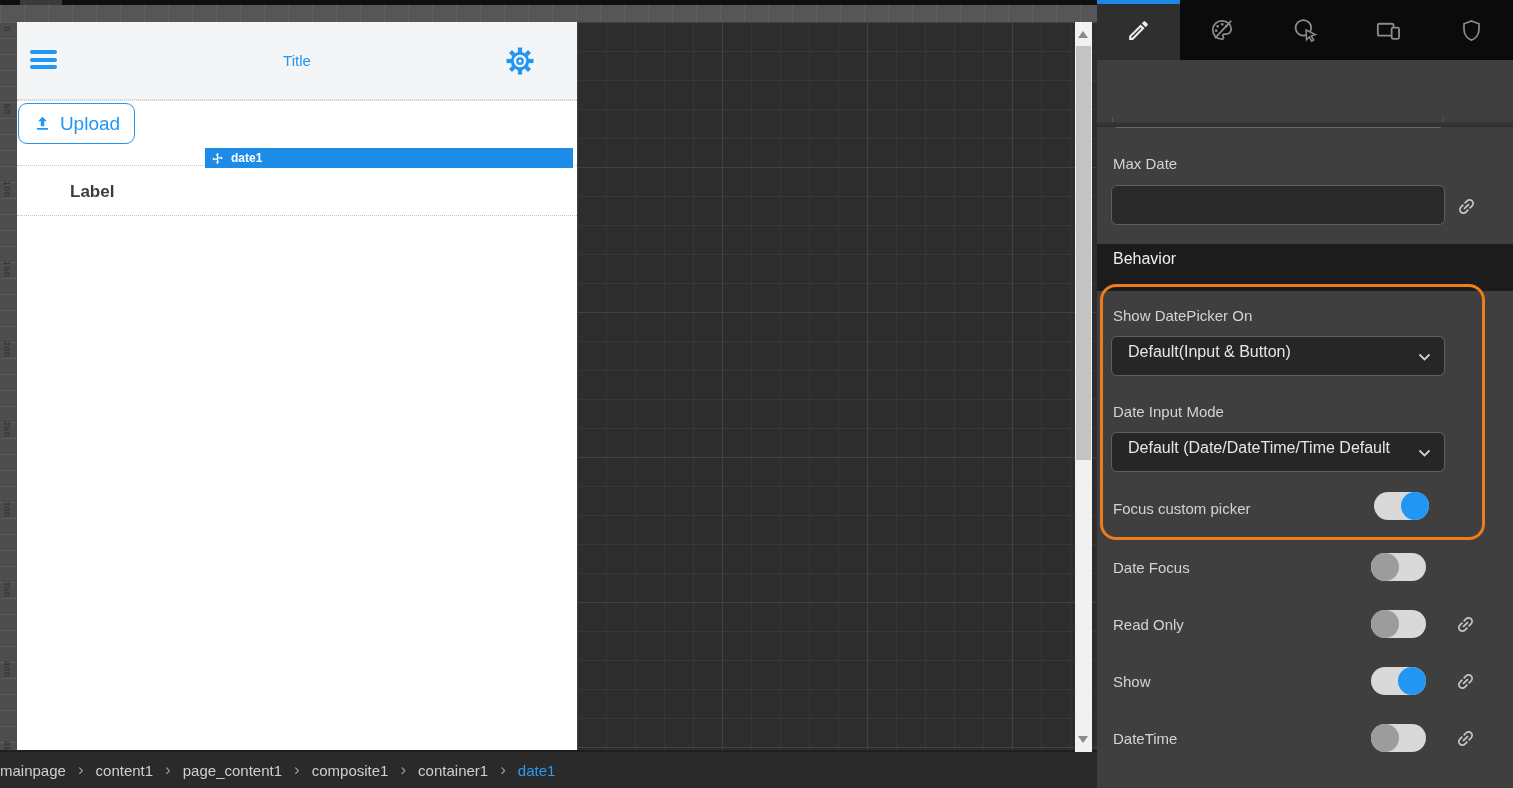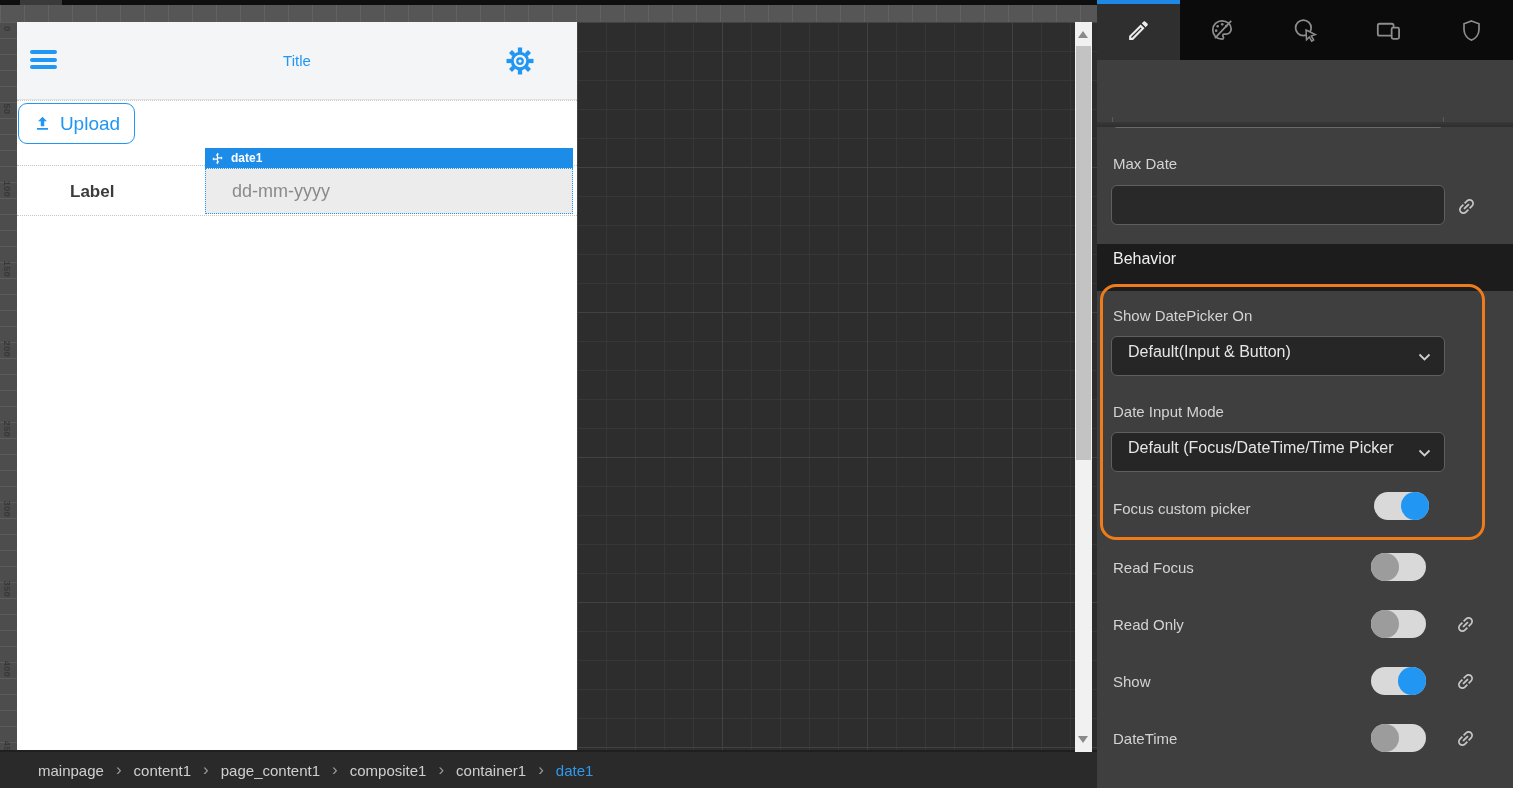--- a/index.html
+++ b/index.html
@@ -50,21 +50,21 @@
             repeating-linear-gradient(to right,#373737 0 1px,transparent 1px 29px),
             repeating-linear-gradient(to bottom,#373737 0 1px,transparent 1px 29px); }
 
   .scrollbar { position:absolute; left:1075px; top:22px; width:17px; height:730px; background:#f1f1f1; }
   .sb-up, .sb-down { position:absolute; left:3px; width:0; height:0; cursor:pointer; }
   .sb-up   { top:9px;    border-left:5.5px solid transparent; border-right:5.5px solid transparent; border-bottom:7px solid #8a8a8a; }
   .sb-down { bottom:9px; border-left:5.5px solid transparent; border-right:5.5px solid transparent; border-top:7px solid #8a8a8a; }
   .sb-thumb { position:absolute; left:1px; top:24px; width:15px; height:414px; background:#c3c3c3; cursor:grab; }
 
   .breadcrumb { position:absolute; left:0; top:752px; width:1097px; height:36px; background:#2a2a2a;
-                display:flex; align-items:center; padding-left:38px; }
+                display:flex; align-items:center; }
   .bc-item { color:#cfcfcf; font-size:15px; cursor:pointer; }
   .bc-item.active { color:#2f99ec; }
   .bc-sep { color:#9a9a9a; font-size:17px; margin:0 12px; }
 
   
   .panel { position:absolute; left:1097px; top:0; width:416px; height:788px; background:#3f3f3f; overflow:hidden; }
   .tabs { position:absolute; left:0; top:0; width:416px; height:60px; background:#0b0b0b; display:flex; }
   .tab { flex:1; display:flex; align-items:center; justify-content:center; position:relative; cursor:pointer; }
   .tab.active { background:#2f2f2f; }
   .tab.active::before { content:""; position:absolute; left:0; top:0; width:100%; height:4px; background:#1e88e5; }
@@ -163,21 +163,20 @@
       <span class="field-label">Label</span>
     </div>
 
     <div class="date-widget">
       <div class="widget-bar">
         <svg width="13" height="13" viewBox="0 0 24 24">
           <path fill="#ffffff" d="M12 1.5l3.2 3.2h-2.1v5.2h5.2V7.8l3.2 3.2-3.2 3.2v-2.1h-5.2v5.2h2.1L12 22.5l-3.2-3.2h2.1v-5.2H5.7v2.1L2.5 13l3.2-3.2v2.1h5.2V6.7H8.8L12 1.5z"></path>
         </svg>
         <span>date1</span>
       </div>
-      <div class="date-input">dd-mm-yyyy</div>
     </div>
   </div>
 
   <div class="grid"></div>
 
   <div class="scrollbar">
     <div class="sb-up"></div>
     <div class="sb-thumb"></div>
     <div class="sb-down"></div>
   </div>
@@ -257,34 +256,34 @@
   <div class="p-label" style="top:307px">Show DatePicker On</div>
   <div class="p-select" style="top:336px">
     <span class="val">Default(Input &amp; Button)</span>
     <svg width="13" height="9" viewBox="0 0 13 9">
       <polyline points="1.5,1.5 6.5,6.5 11.5,1.5" stroke="#cfcfcf" stroke-width="1.8" fill="none"></polyline>
     </svg>
   </div>
 
   <div class="p-label" style="top:403px">Date Input Mode</div>
   <div class="p-select" style="top:432px">
-    <span class="val">Default (Focus/DateTime/Time Picker</span>
+    <span class="val">Default (Date/DateTime/Time Default</span>
     <svg width="13" height="9" viewBox="0 0 13 9">
       <polyline points="1.5,1.5 6.5,6.5 11.5,1.5" stroke="#cfcfcf" stroke-width="1.8" fill="none"></polyline>
     </svg>
   </div>
 
   <div class="p-label" style="top:500px">Focus custom picker</div>
   <div class="tgl on" style="left:277px; top:492px">
       <div class="knob"></div>
     </div>
 
   <div class="highlight-box"></div>
 
-  <div class="p-label" style="top:559px">Read Focus</div>
+  <div class="p-label" style="top:559px">Date Focus</div>
   <div class="tgl" style="left:274px; top:553px">
       <div class="knob"></div>
     </div>
 
   <div class="p-label" style="top:616px">Read Only</div>
   <div class="tgl" style="left:274px; top:610px">
       <div class="knob"></div>
     </div>
   <svg class="link-ic" style="left:358px; top:614px" width="21" height="21" viewBox="0 0 24 24">
     <g transform="rotate(-45 12 12)">

